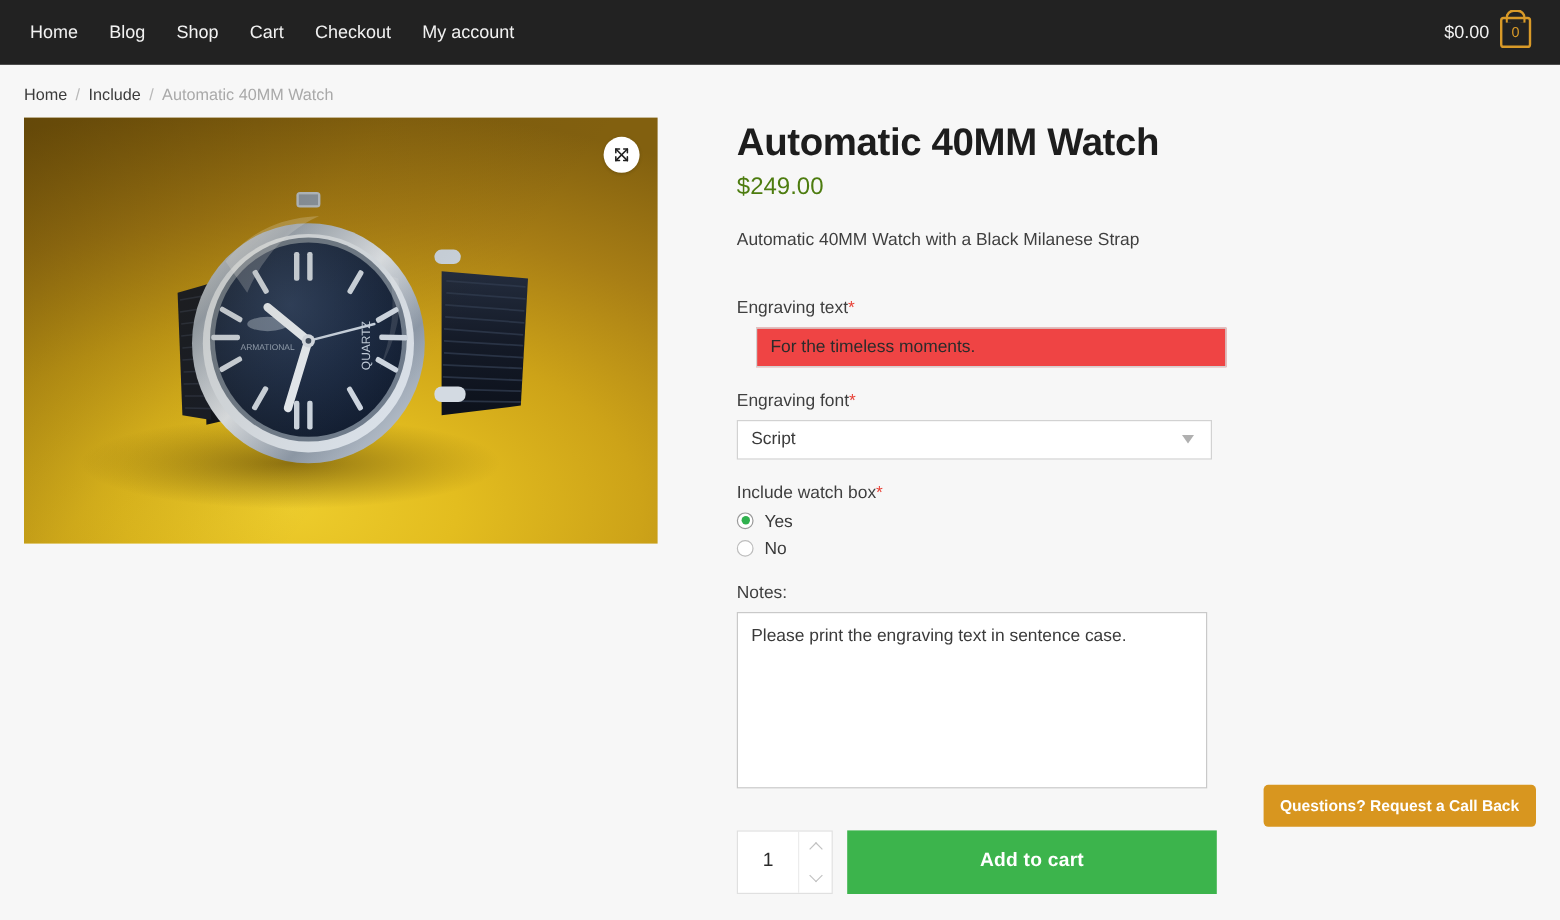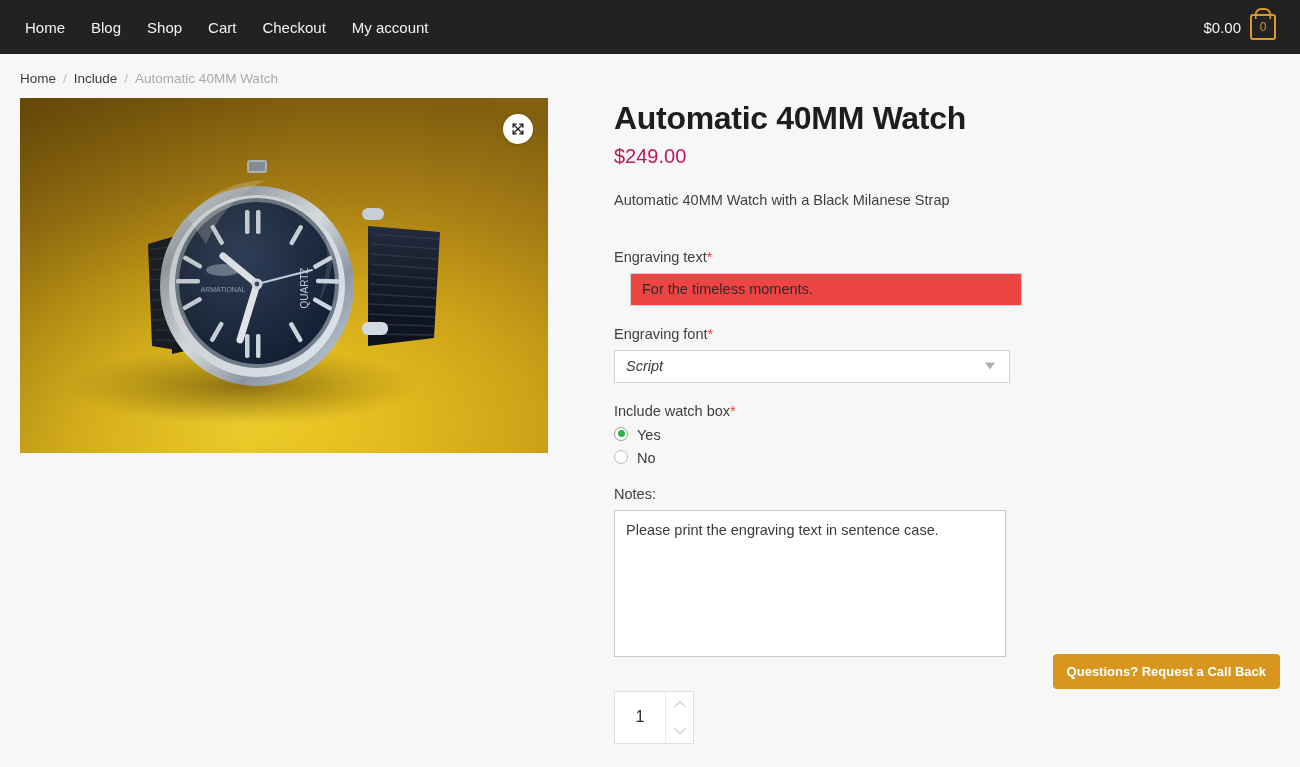--- a/index.html
+++ b/index.html
@@ -124,21 +124,21 @@
   .product-title {
     font-size: 32px;
     font-weight: bold;
     letter-spacing: -0.3px;
     margin: 0 0 8px 0;
     color: #1d1d1d;
     line-height: 1.15;
   }
   .product-price {
     font-size: 20px;
-    color: #be185d;
+    color: #4d7c0f;
     margin-bottom: 22px;
   }
   .product-desc {
     font-size: 14.5px;
     color: #3f3f3f;
     margin-bottom: 38px;
     line-height: 1.45;
   }
 
   
@@ -160,21 +160,20 @@
     font-size: 14.5px;
     color: #2b2b2b;
     padding: 0 11px;
     outline: none;
     margin-left: 16px;
   }
   .select-wrap {
     position: relative;
     width: 396px;
     height: 33px;
-    font-style: italic;
   }
   .select-input {
     width: 100%;
     height: 100%;
     border: 1px solid #d2d2d2;
     background: #ffffff;
     font-family: "Liberation Sans", sans-serif;
     font-size: 14.5px;
     color: #3a3a3a;
     padding: 0 11px;
@@ -503,17 +502,18 @@
         <input class="qty-value" type="text" value="1" style="">
         <div class="qty-steppers">
           <div class="qty-btn">
             <span class="chev up"></span>
           </div>
           <div class="qty-btn">
             <span class="chev down"></span>
           </div>
         </div>
       </div>
+      <button class="add-cart-btn">Add to cart</button>
     </div>
   </div>
 </div>
 
 <button class="callback-btn">Questions? Request a Call Back</button>
 
 </body></html>

